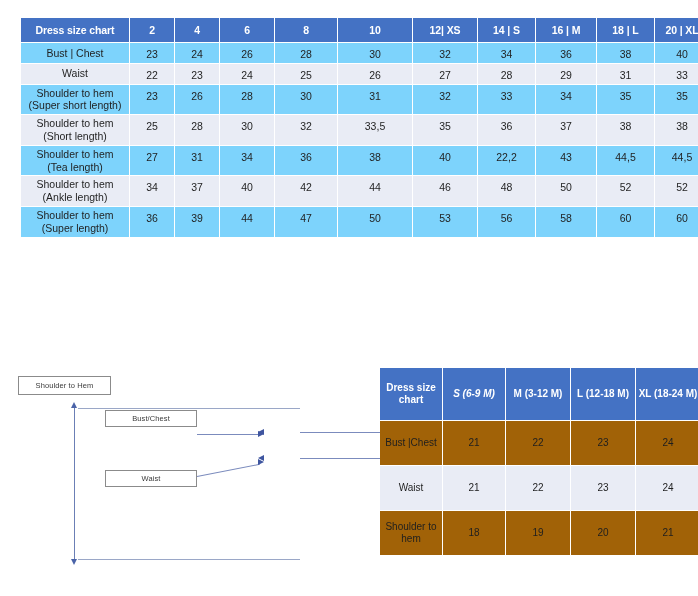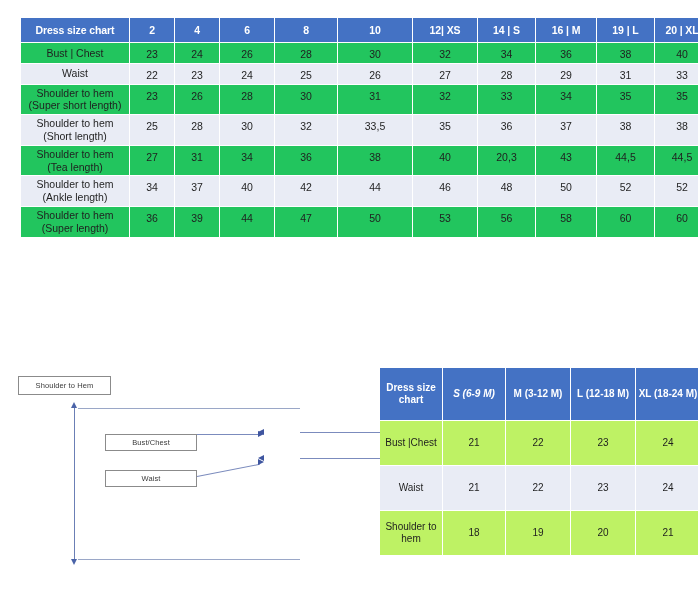--- a/index.html
+++ b/index.html
@@ -35,21 +35,21 @@
     font-weight: normal;
   }
   #main-chart thead th {
     background: #4472c4;
     color: #ffffff;
     font-weight: bold;
     height: 20px;
     font-size: 10.5px;
     letter-spacing: -0.1px;
   }
-  #main-chart tbody tr.band-dark td { background: #22c55e; }
+  #main-chart tbody tr.band-dark td { background: #7dd3fc; }
   #main-chart tbody tr.band-light td { background: #e9ecf5; }
   #main-chart tbody td.rowlabel {
     text-align: center;
     padding-left: 4px;
     padding-right: 4px;
   }
   #main-chart tbody td.num { vertical-align: top; padding-top: 5px; }
 
   .h-c0 { width: 106px; }
   .h-c1 { width: 42px; }
@@ -86,21 +86,21 @@
   #callout-shoulder {
     left: 18px; top: 10px; width: 93px; height: 19px;
   }
   #callout-bust {
     left: 105px; top: 426px - 366px; width: 92px; height: 17px;
   }
   #callout-waist {
     left: 105px; top: 470px - 366px; width: 92px; height: 17px;
   }
   
-  #callout-bust { top: 68px; text-align: center; }
+  #callout-bust { top: 44px; text-align: center; }
   #callout-waist { top: 104px; }
 
   .guide-line {
     position: absolute;
     height: 1px;
     background: #9aa7c7;
   }
   #guide-top { left: 78px; top: 42px; width: 222px; }
   #guide-bottom { left: 78px; top: 193px; width: 222px; }
 
@@ -154,21 +154,21 @@
     line-height: 1.25;
     font-weight: normal;
     padding: 3px 2px;
   }
   #baby-chart thead th {
     background: #4472c4;
     color: #ffffff;
     font-weight: bold;
     height: 46px;
   }
-  #baby-chart tbody tr.band-dark td { background: #bef264; }
+  #baby-chart tbody tr.band-dark td { background: #a16207; }
   #baby-chart tbody tr.band-light td { background: #e9ecf5; }
   #baby-chart tbody tr td { height: 38px; }
   .b-c0 { width: 58px; }
   .b-c1 { width: 58px; font-style: italic; }
   .b-c2 { width: 60px; }
   .b-c3 { width: 60px; margin-left: 46px; }
   .b-c4 { width: 60px; }
 </style>
 </head>
 <body>
@@ -178,21 +178,21 @@
     <tr>
       <th class="h-c0">Dress size chart</th>
       <th class="h-c1">2</th>
       <th class="h-c2">4</th>
       <th class="h-c3">6</th>
       <th class="h-c4">8</th>
       <th class="h-c5">10</th>
       <th class="h-c6">12| XS</th>
       <th class="h-c7">14 | S</th>
       <th class="h-c8">16 | M</th>
-      <th class="h-c9">19 | L</th>
+      <th class="h-c9">18 | L</th>
       <th class="h-c10">20 | XL</th>
     </tr>
   </thead>
   <tbody>
     <tr class="band-dark">
       <td class="rowlabel">Bust | Chest</td>
       <td class="num">23</td>
       <td class="num">24</td>
       <td class="num">26</td>
       <td class="num">28</td>
@@ -243,21 +243,21 @@
       <td class="num">38</td>
     </tr>
     <tr class="band-dark">
       <td class="rowlabel">Shoulder to hem (Tea length)</td>
       <td class="num">27</td>
       <td class="num">31</td>
       <td class="num">34</td>
       <td class="num">36</td>
       <td class="num">38</td>
       <td class="num">40</td>
-      <td class="num">20,3</td>
+      <td class="num">22,2</td>
       <td class="num">43</td>
       <td class="num">44,5</td>
       <td class="num">44,5</td>
     </tr>
     <tr class="band-light">
       <td class="rowlabel">Shoulder to hem (Ankle length)</td>
       <td class="num">34</td>
       <td class="num">37</td>
       <td class="num">40</td>
       <td class="num">42</td>

